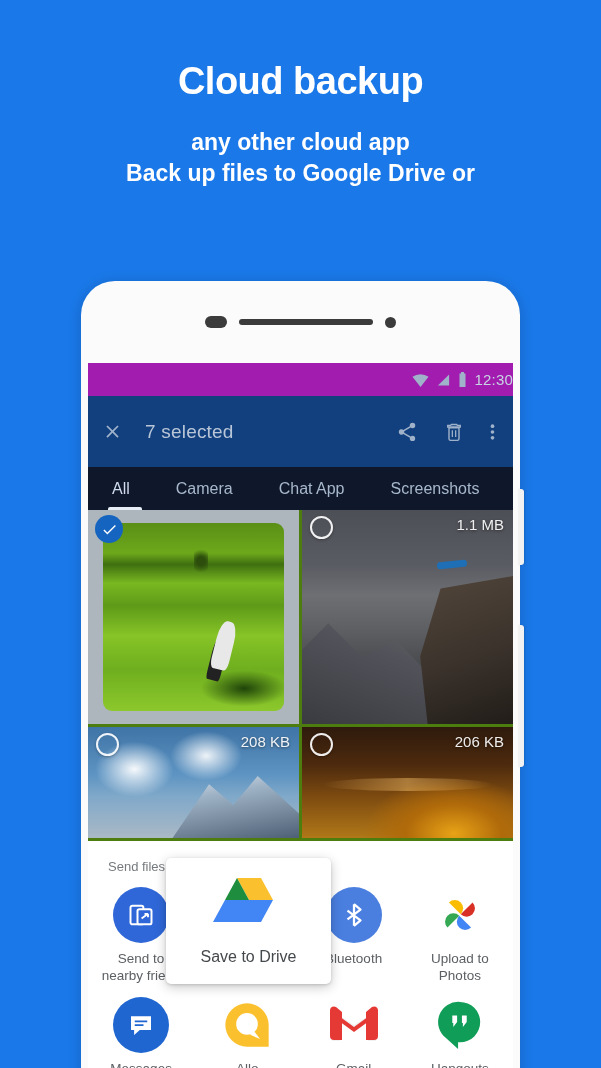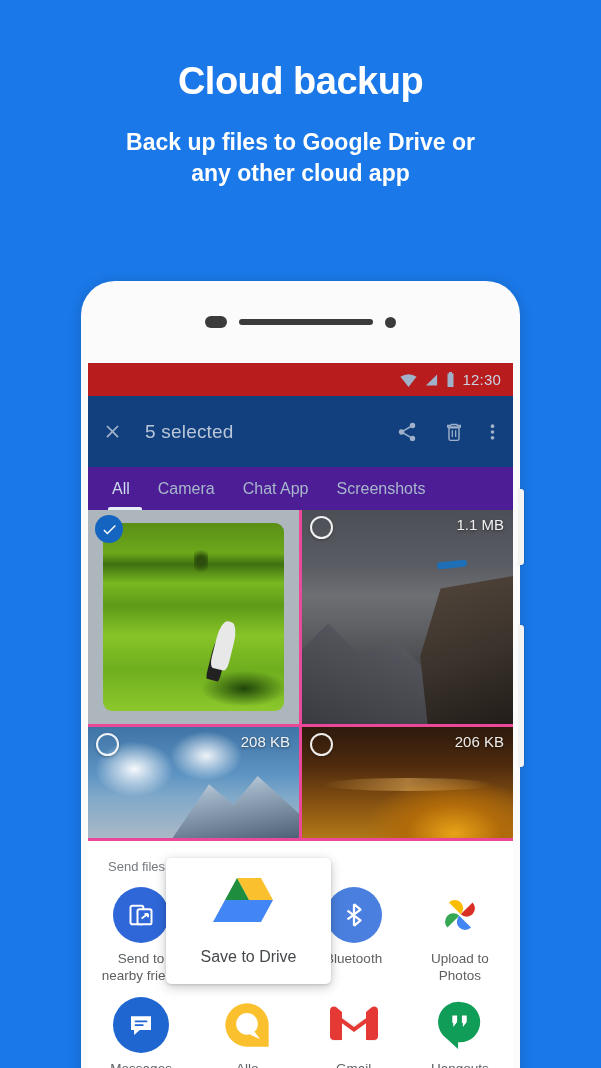--- a/index.html
+++ b/index.html
@@ -55,57 +55,58 @@
   .sensor { width: 11px; height: 11px; background: #3b3b3b; border-radius: 50%; }
 
   .screen {
     position: absolute; left: 7px; top: 82px;
     width: 425px; height: 718px;
     overflow: hidden; background: #ffffff;
   }
 
   
   .statusbar {
-    height: 33px; background: #b91c1c;
+    height: 33px; background: #a21caf;
     display: flex; align-items: center; justify-content: flex-end;
-    padding-right: 12px; gap: 7px;
+    padding-right: 0; gap: 7px;
   }
   .si { fill: #9fb2c9; }
   .clock { color: #c8d4e3; font-size: 15px; letter-spacing: 0.2px; }
 
   
   .appbar {
     height: 71px; background: #12407e;
     display: flex; align-items: center; padding: 0 14px;
   }
   .appbar .ic { fill: #9fb2c9; cursor: pointer; }
   .sel-title {
     color: #b9c6d8; font-size: 19px; margin-left: 22px; flex: 1;
     letter-spacing: 0.2px;
   }
   .ab-actions { display: flex; align-items: center; gap: 26px; padding-right: 4px; }
 
   
   .tabs {
-    height: 43px; background: #4c1d95;
+    height: 43px; background: #0f172a;
     display: flex; align-items: center; padding: 0 10px;
     position: relative;
+    gap: 18px;
   }
   .tab {
     color: #a8b8cc; font-size: 16px; padding: 0 14px; cursor: pointer;
     white-space: nowrap;
   }
   .tab.active { color: #cfdcec; }
   .tab-underline {
     position: absolute; bottom: 0; left: 20px; width: 34px; height: 3px;
     background: #e8eef6; border-radius: 2px 2px 0 0;
   }
 
   
-  .grid { display: flex; flex-wrap: wrap; background: #ec4899; }
+  .grid { display: flex; flex-wrap: wrap; background: #4d7c0f; }
   .cell {
     width: 211px; height: 111px; position: relative; overflow: hidden;
     margin: 0 3px 3px 0; cursor: pointer;
   }
   .cell.tall { height: 214px; }
   .cell:nth-child(2n) { margin-right: 0; }
 
   .size-tag {
     position: absolute; right: 9px; top: 6px;
     color: rgba(255,255,255,0.92); font-size: 15px;
@@ -238,22 +239,22 @@
   .drive-card-label {
     color: #45494c; font-size: 16px; margin-top: 10px;
   }
 </style>
 </head>
 <body>
 
 <div class="promo">
   <div class="promo-title">Cloud backup</div>
   <div class="promo-sub">
+    <div>any other cloud app</div>
     <div>Back up files to Google Drive or</div>
-    <div>any other cloud app</div>
   </div>
 </div>
 
 <div class="phone">
 
   <div class="btn-side power"></div>
   <div class="btn-side volume"></div>
 
   <div class="bezel-top">
     <div class="cam"></div>
@@ -273,21 +274,21 @@
       <svg class="si" width="9" height="15" viewBox="0 0 12 20">
         <path d="M4 0 h4 v2 h2 v18 H2 V2 h2 Z"></path>
       </svg>
       <span class="clock">12:30</span>
     </div>
 
     <div class="appbar">
       <svg class="ic" width="21" height="21" viewBox="0 0 24 24">
         <path d="M19 6.4 L17.6 5 L12 10.6 L6.4 5 L5 6.4 L10.6 12 L5 17.6 L6.4 19 L12 13.4 L17.6 19 L19 17.6 L13.4 12 Z"></path>
       </svg>
-      <span class="sel-title">5 selected</span>
+      <span class="sel-title">7 selected</span>
       <div class="ab-actions">
         <svg class="ic" width="22" height="22" viewBox="0 0 24 24">
           <path d="M18 16.1c-.76 0-1.44.3-1.96.77L8.91 12.7c.05-.23.09-.46.09-.7s-.04-.47-.09-.7l7.05-4.11c.54.5 1.25.81 2.04.81a3 3 0 1 0-3-3c0 .24.04.47.09.7L8.04 9.81A3 3 0 1 0 6 15c.79 0 1.5-.31 2.04-.81l7.12 4.16c-.05.21-.08.43-.08.65a2.92 2.92 0 1 0 2.92-2.9Z"></path>
         </svg>
         <svg class="ic" width="20" height="22" viewBox="0 0 24 24">
           <path d="M9 3 L8 4 H4.5 v2 h15 V4 H16 l-1-1 Z M6 7 v13 a2 2 0 0 0 2 2 h8 a2 2 0 0 0 2-2 V7 Z" fill="none" stroke="#9fb2c9" stroke-width="1.7"></path>
           <path d="M10 10 v8 M14 10 v8" stroke="#9fb2c9" stroke-width="1.5" fill="none"></path>
         </svg>
         <svg class="ic" width="5" height="22" viewBox="0 0 6 24">
           <circle cx="3" cy="5" r="2.2"></circle>

